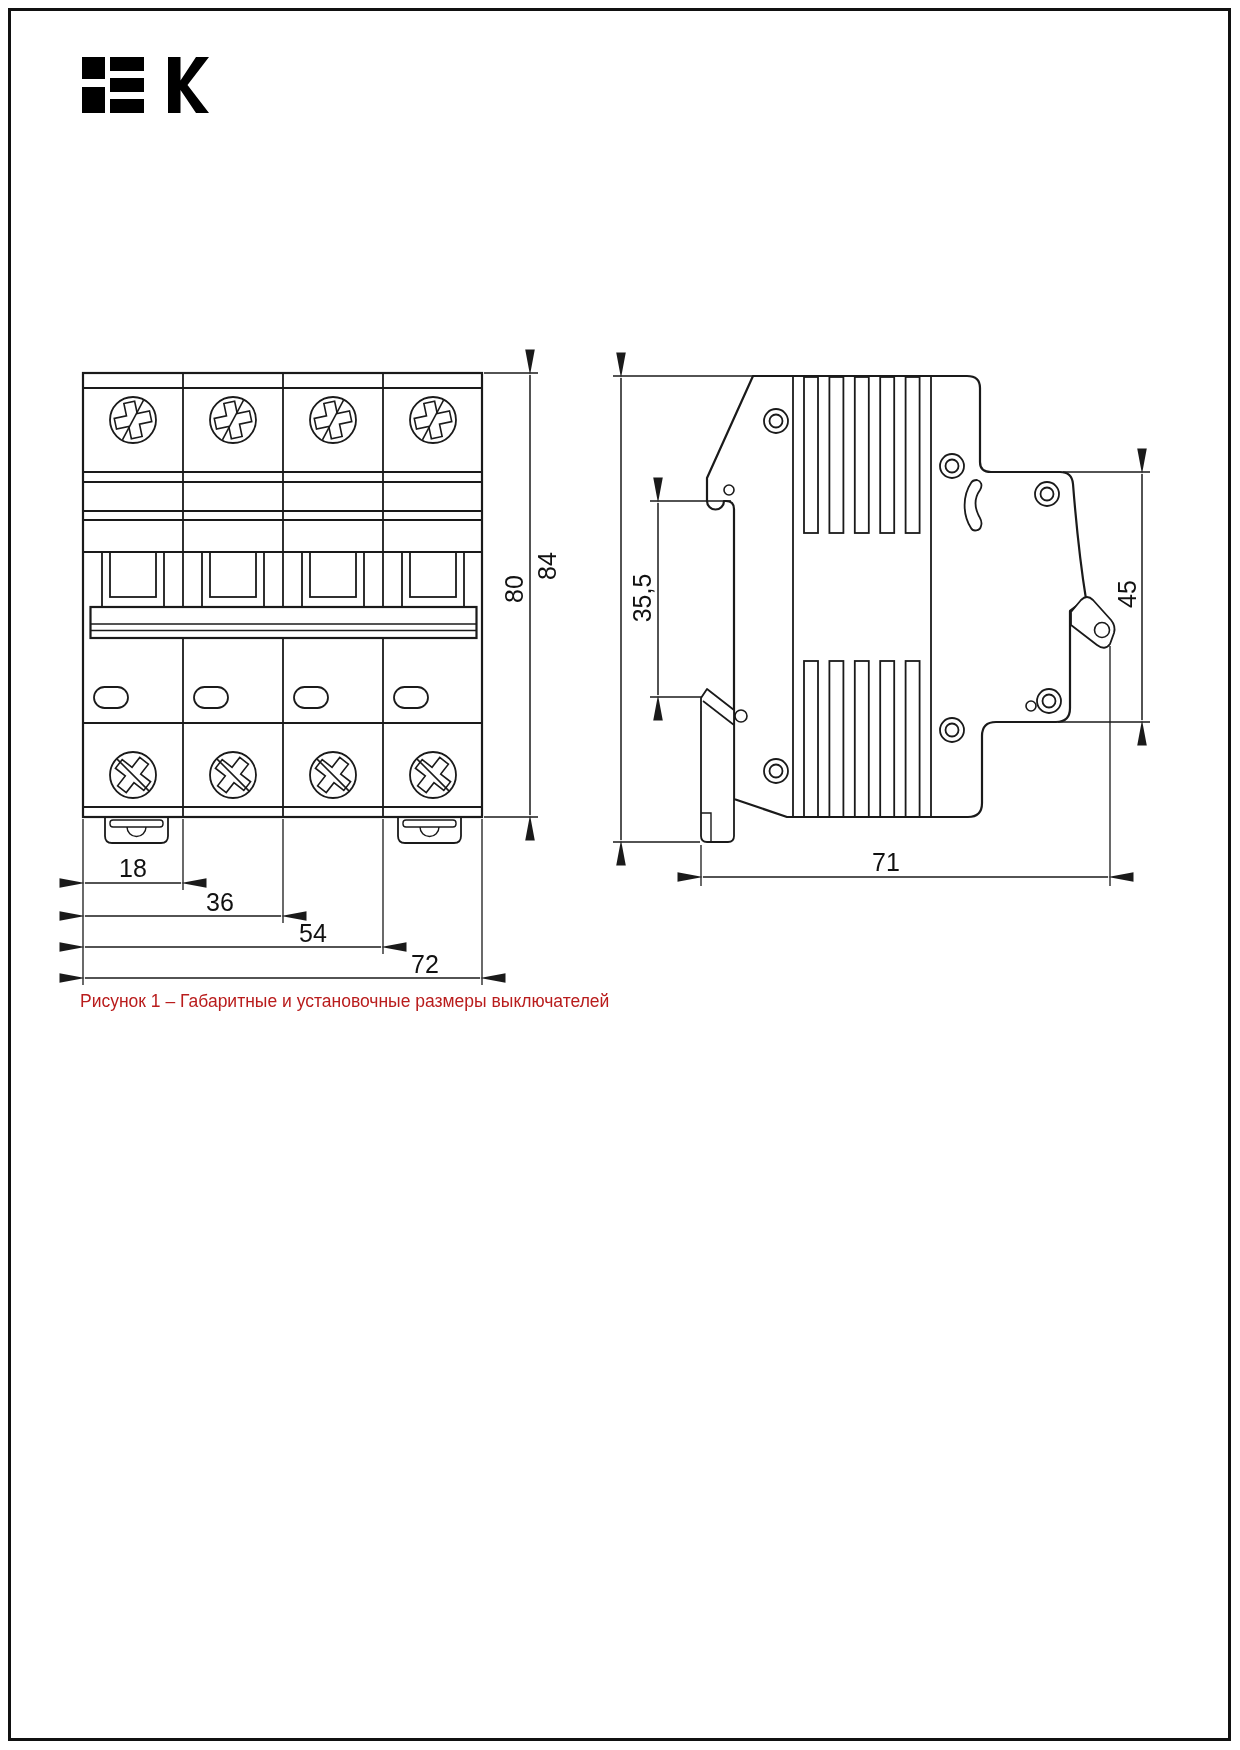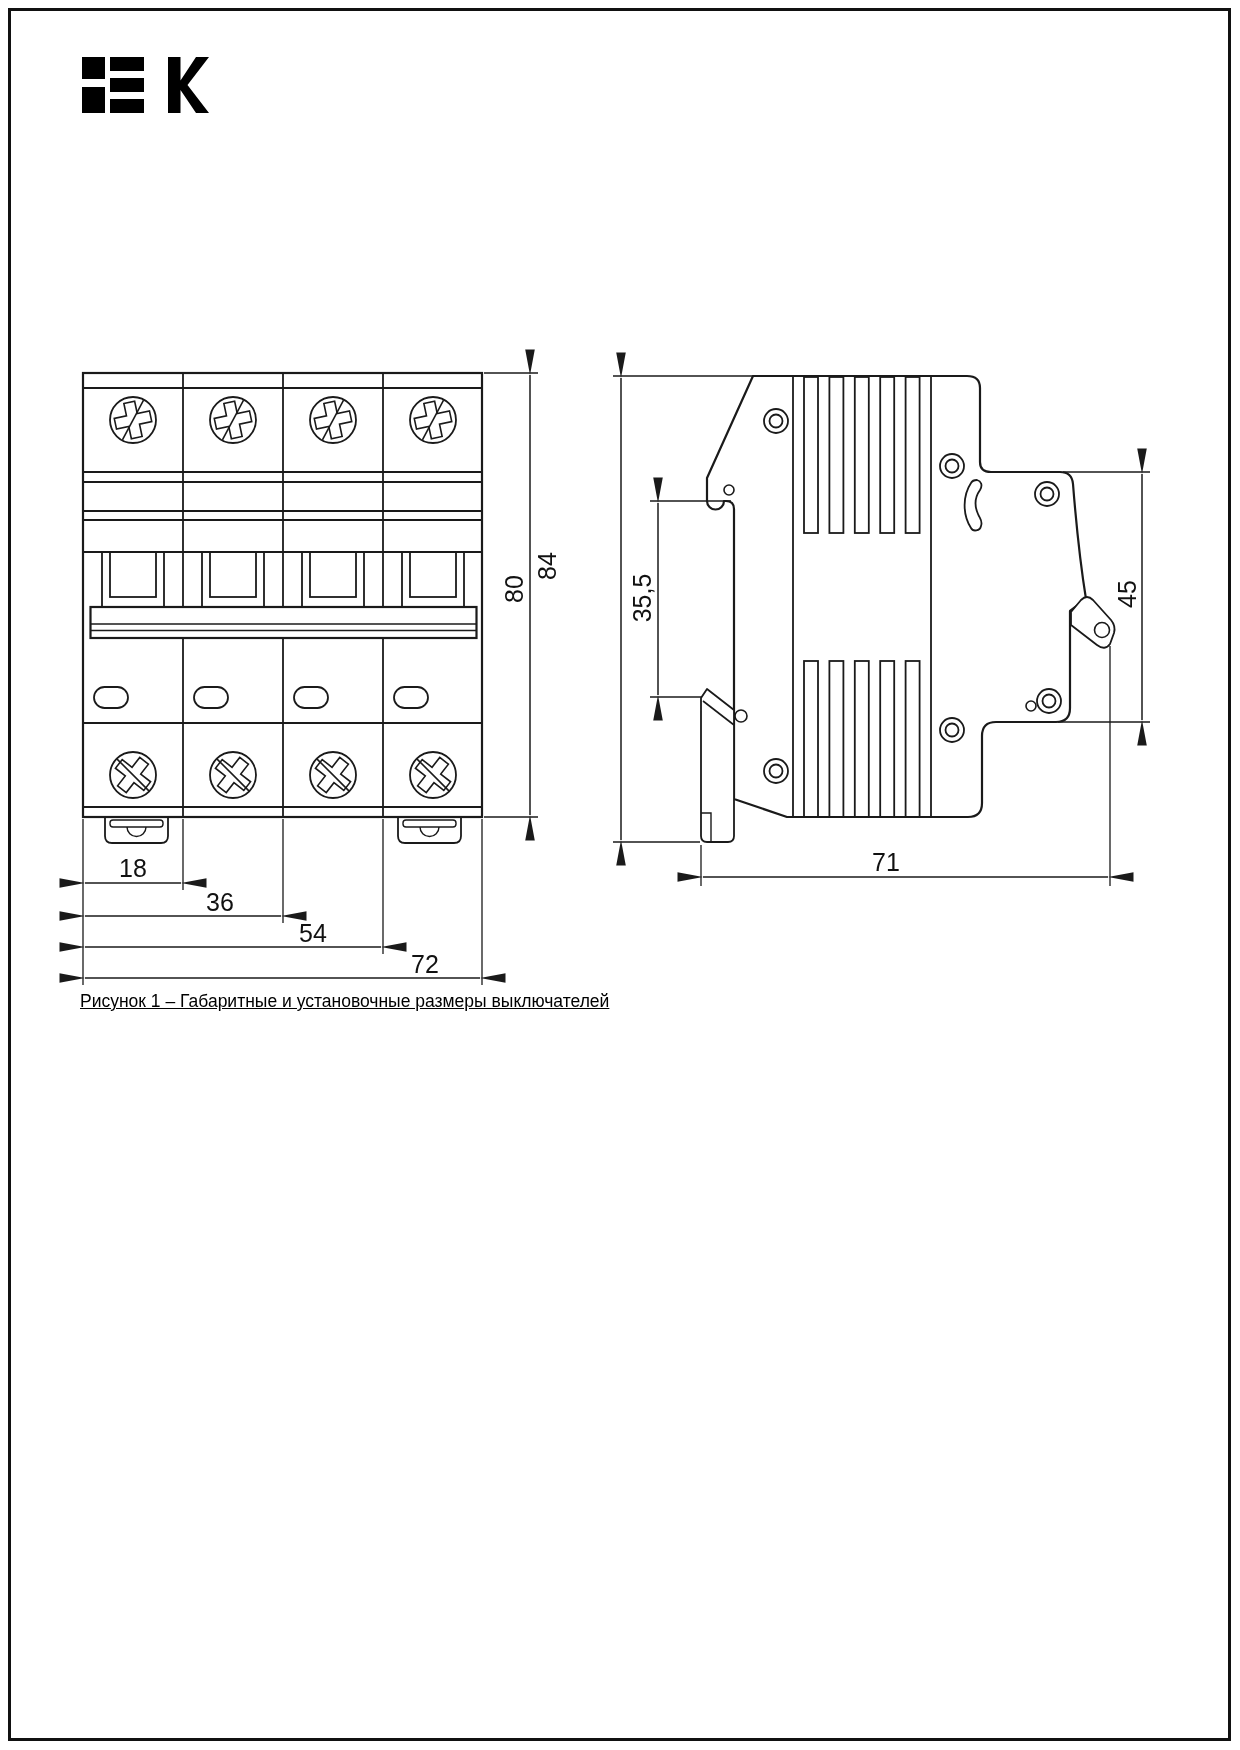--- a/index.html
+++ b/index.html
@@ -1,20 +1,20 @@
 <!DOCTYPE html>
 <html><head>
 <meta charset="utf-8">
 <style>
   html,body{margin:0;padding:0;background:#fff;}
   .page{position:relative;width:1240px;height:1750px;background:#ffffff;overflow:hidden;
         font-family:"Liberation Sans",sans-serif;}
   .frame{position:absolute;left:8px;top:8px;right:9px;bottom:9px;border:3px solid #111;pointer-events:none;}
   svg.drawing{position:absolute;left:0;top:0;}
-  .caption{position:absolute;left:80px;top:991px;font-size:17.5px;color:#000000;text-decoration:underline;}
+  .caption{position:absolute;left:80px;top:991px;font-size:17.5px;color:#b91c1c;}
   .ln{stroke:#1a1a1a;fill:none;}
   .fw{fill:#ffffff;}
   .s22{stroke-width:2.2px;}
   .s18{stroke-width:1.8px;}
   .s16{stroke-width:1.6px;}
   .s14{stroke-width:1.4px;}
   .dim{stroke:#1a1a1a;stroke-width:1.5px;fill:none;}
   .ext{stroke:#1a1a1a;stroke-width:1.3px;fill:none;}
   .dimtxt{font-family:"Liberation Sans",sans-serif;font-size:25px;fill:#111;}
   .logo{fill:#000;}

